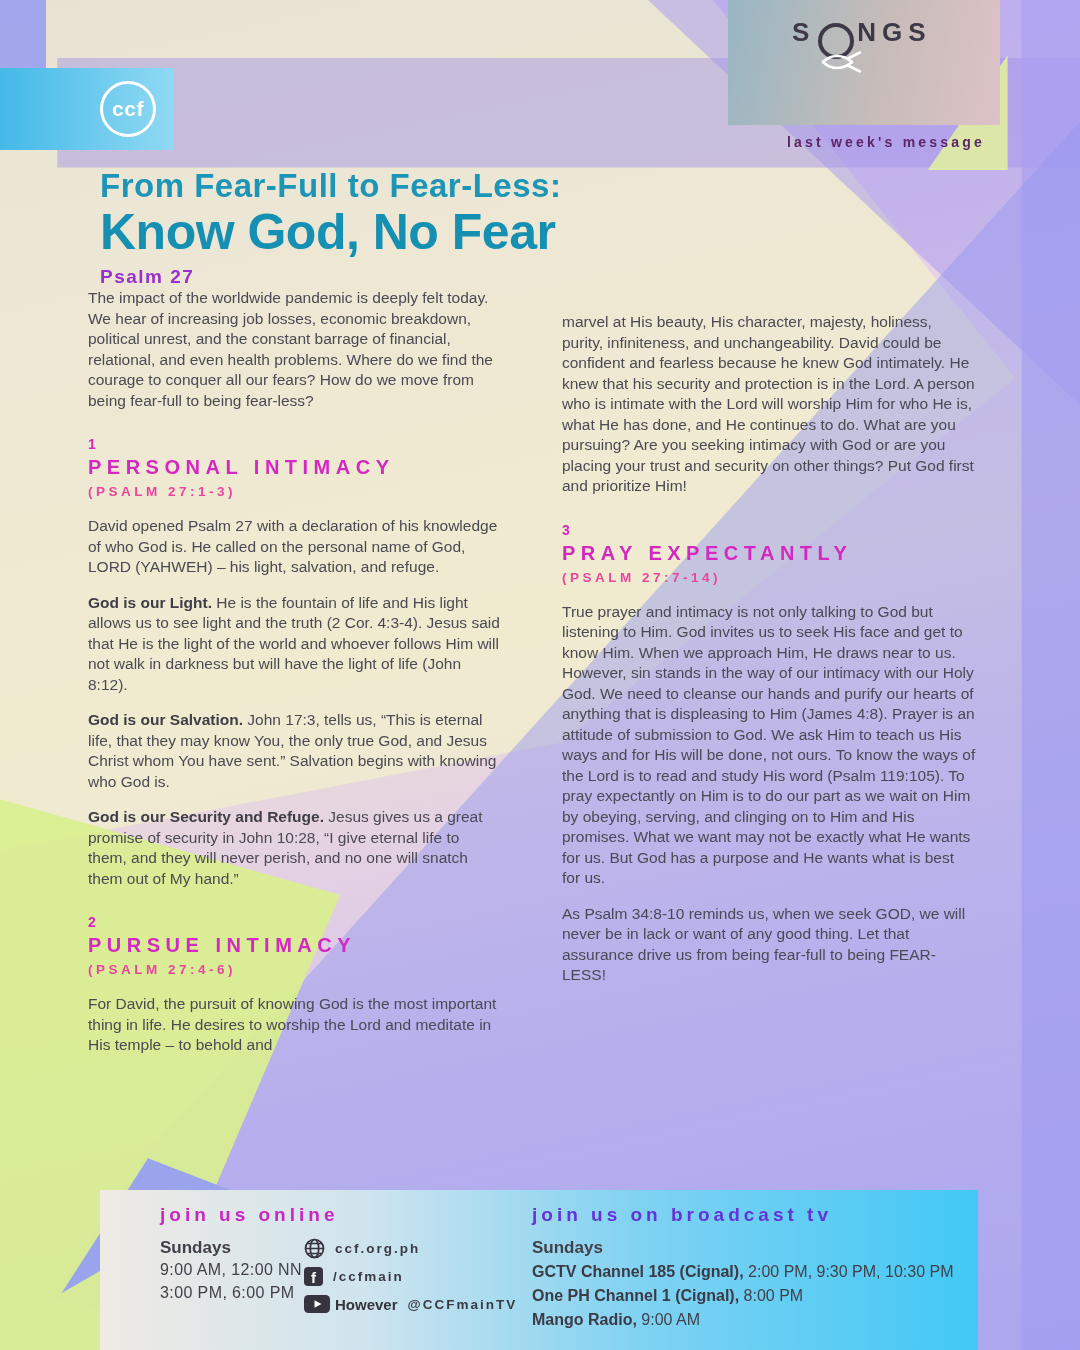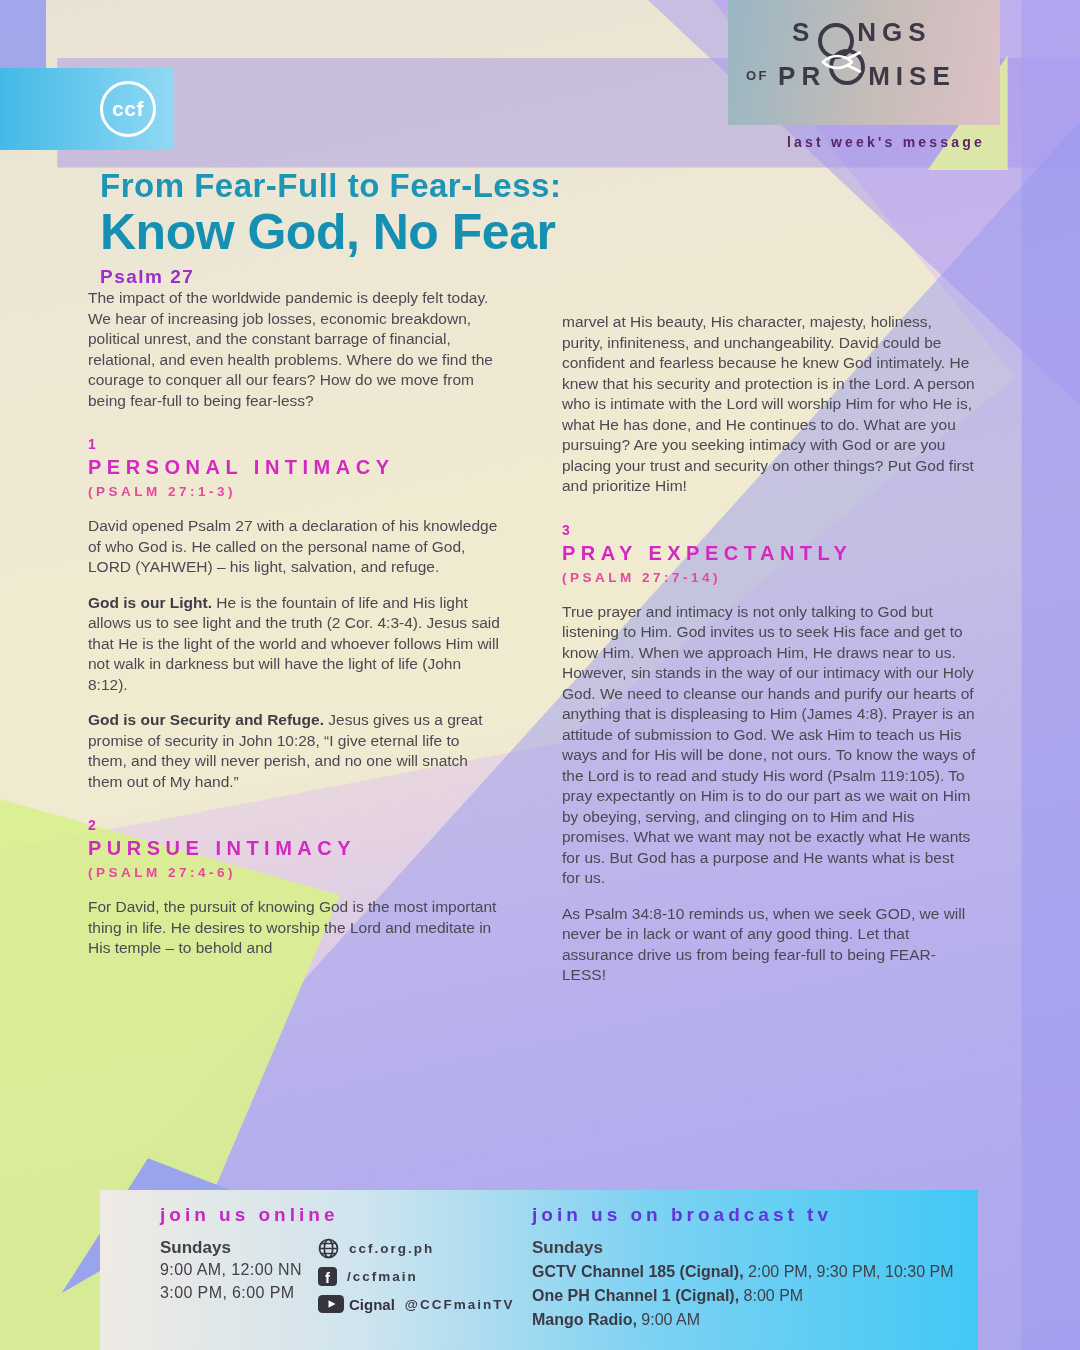--- a/index.html
+++ b/index.html
@@ -58,21 +58,21 @@
 
   
   .footer{position:absolute;left:100px;top:1190px;width:878px;height:176px;
     background:linear-gradient(90deg,#efeae4 0%,#cfe4ee 30%,#7ed2f2 62%,#42c8f5 100%);}
   .f-left{position:absolute;left:60px;top:14px;}
   .f-head{font-size:19px;font-weight:bold;letter-spacing:4px;}
   .f-head-online{color:#cc25c2;}
   .f-head-tv{color:#6434d8;}
   .f-day{font-size:17px;font-weight:bold;color:#434049;margin-top:12px;line-height:20px;}
   .f-times{font-size:16px;color:#434049;line-height:23px;letter-spacing:.4px;}
-  .f-social{position:absolute;left:218px;top:48px;}
+  .f-social{position:absolute;left:204px;top:48px;}
   .f-social-row{display:flex;align-items:center;margin-bottom:8px;height:20px;}
   .f-social-label{font-size:13.5px;font-weight:bold;color:#3c3a45;letter-spacing:2px;margin-left:10px;}
   .fb-box{width:19px;height:19px;background:#36343e;border-radius:4px;color:#fff;
     display:flex;align-items:flex-end;justify-content:center;font-weight:bold;font-size:15px;line-height:16px;overflow:hidden;}
   .yt-wordmark{font-size:15px;font-weight:bold;color:#36343e;margin-left:5px;letter-spacing:0;}
   .f-right{position:absolute;left:432px;top:14px;}
   .b-lines{font-size:16px;color:#434049;line-height:24px;margin-top:2px;}
   .b-lines b{color:#3c3a45;}
 </style>
 </head>
@@ -96,26 +96,20 @@
     </div>
   </div>
 
   <div class="sop-box">
     <div class="sop-logo">
       <div class="sop-line sop-line1">
         <span>S</span>
         <span class="sop-ring ring-down"></span>
         <span>NGS</span>
       </div>
-      <div class="sop-line sop-line2">
-        <span class="sop-of">OF</span>
-        <span>PR</span>
-        <span class="sop-ring ring-up"></span>
-        <span>MISE</span>
-      </div>
       <svg class="sop-fish" width="44" height="24" viewBox="0 0 44 24">
         <g stroke="#ffffff" stroke-width="2.6" fill="none" stroke-linecap="round">
           <path d="M3 12 C11 4 23 4 32 12"></path>
           <path d="M3 12 C11 20 23 20 32 12"></path>
           <path d="M28 8.5 L40 2.5"></path>
           <path d="M28 15.5 L40 21.5"></path>
         </g>
       </svg>
     </div>
   </div>
@@ -129,20 +123,21 @@
 
   <div class="col col-left">
       <p class="body-p">The impact of the worldwide pandemic is deeply felt today. We hear of increasing job losses, economic breakdown, political unrest, and the constant barrage of financial, relational, and even health problems. Where do we find the courage to conquer all our fears? How do we move from being fear-full to being fear-less?</p>
       <div class="sec">
         <div class="sec-num">1</div>
         <div class="sec-title">PERSONAL INTIMACY</div>
         <div class="sec-sub">(PSALM 27:1-3)</div>
       </div>
       <p class="body-p">David opened Psalm 27 with a declaration of his knowledge of who God is. He called on the personal name of God, LORD (YAHWEH) – his light, salvation, and refuge.</p>
       <p class="body-p"><b>God is our Light. </b>He is the fountain of life and His light allows us to see light and the truth (2 Cor. 4:3-4). Jesus said that He is the light of the world and whoever follows Him will not walk in darkness but will have the light of life (John 8:12).</p>
+      <p class="body-p"><b>God is our Salvation. </b>John 17:3, tells us, “This is eternal life, that they may know You, the only true God, and Jesus Christ whom You have sent.” Salvation begins with knowing who God is.</p>
       <p class="body-p"><b>God is our Security and Refuge. </b>Jesus gives us a great promise of security in John 10:28, “I give eternal life to them, and they will never perish, and no one will snatch them out of My hand.”</p>
       <div class="sec">
         <div class="sec-num">2</div>
         <div class="sec-title">PURSUE INTIMACY</div>
         <div class="sec-sub">(PSALM 27:4-6)</div>
       </div>
       <p class="body-p">For David, the pursuit of knowing God is the most important thing in life. He desires to worship the Lord and meditate in His temple – to behold and</p>
     </div>
   <div class="col col-right">
       <p class="body-p">marvel at His beauty, His character, majesty, holiness, purity, infiniteness, and unchangeability. David could be confident and fearless because he knew God intimately. He knew that his security and protection is in the Lord. A person who is intimate with the Lord will worship Him for who He is, what He has done, and He continues to do. What are you pursuing? Are you seeking intimacy with God or are you placing your trust and security on other things? Put God first and prioritize Him!</p>
@@ -183,21 +178,21 @@
           </span>
           <span class="f-social-label">/ccfmain</span>
         </div>
         <div class="f-social-row">
           <span style="display: flex; align-items: center;">
             <svg width="26" height="18" viewBox="0 0 26 18">
               <rect x="0" y="0" width="26" height="18" rx="4.5" fill="#36343e"></rect>
               <path d="M10.5 5.2 L17.5 9 L10.5 12.8 Z" fill="#fff"></path>
             </svg>
           </span>
-          <span class="yt-wordmark">Cignal</span>
+          <span class="yt-wordmark">However</span>
           <span class="f-social-label">@CCFmainTV</span>
         </div>
       </div>
     <div class="f-right">
       <div class="f-head f-head-tv">join us on broadcast tv</div>
       <div class="f-day">Sundays</div>
       <div class="b-lines">
           <div><b>GCTV Channel 185 (Cignal),</b> 2:00 PM, 9:30 PM, 10:30 PM</div>
           <div><b>One PH Channel 1 (Cignal),</b> 8:00 PM</div>
           <div><b>Mango Radio,</b> 9:00 AM</div>

